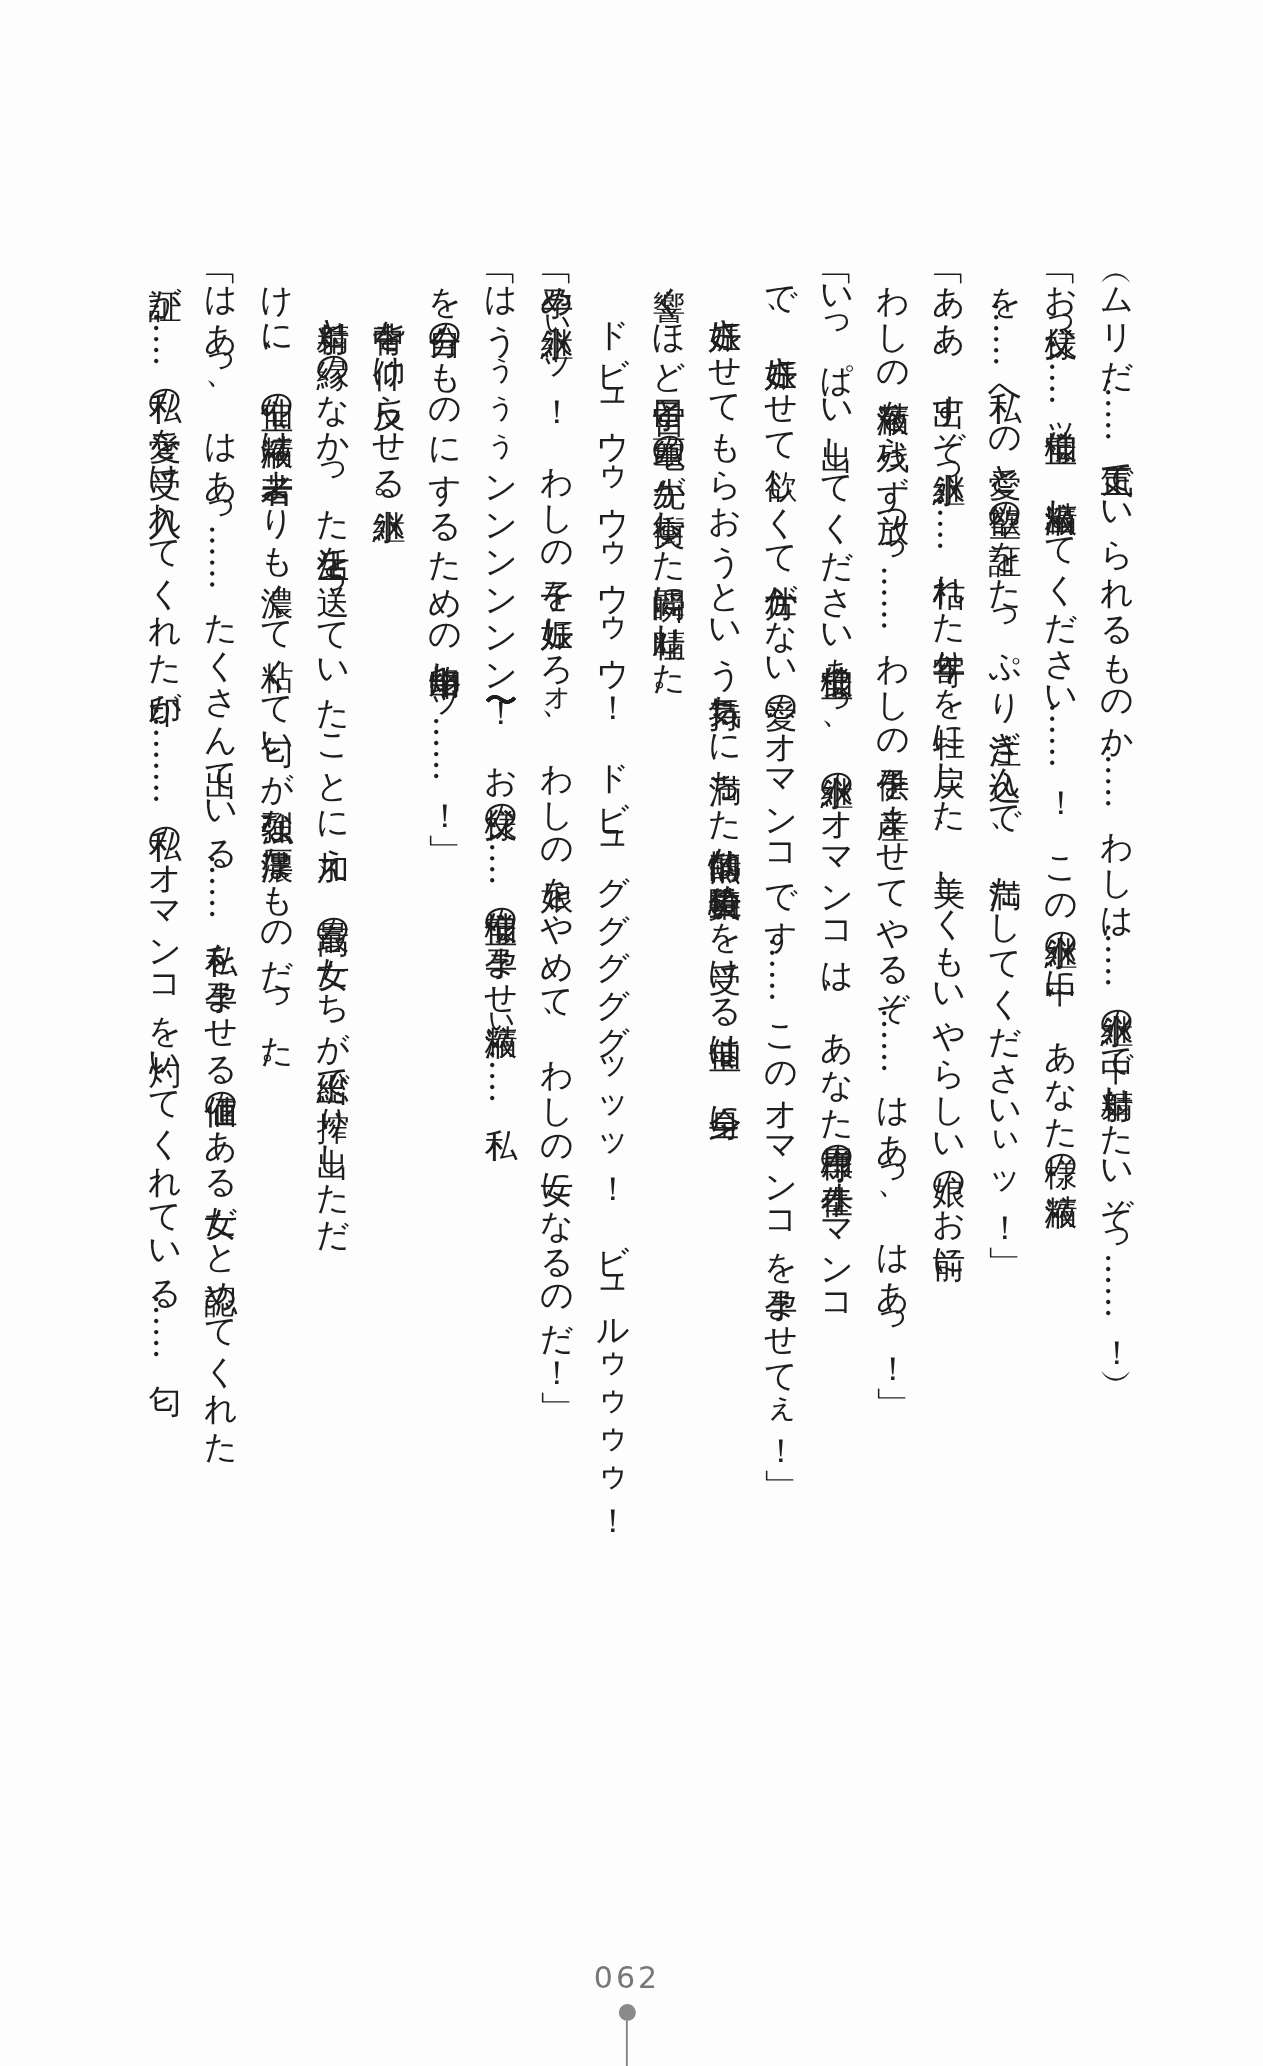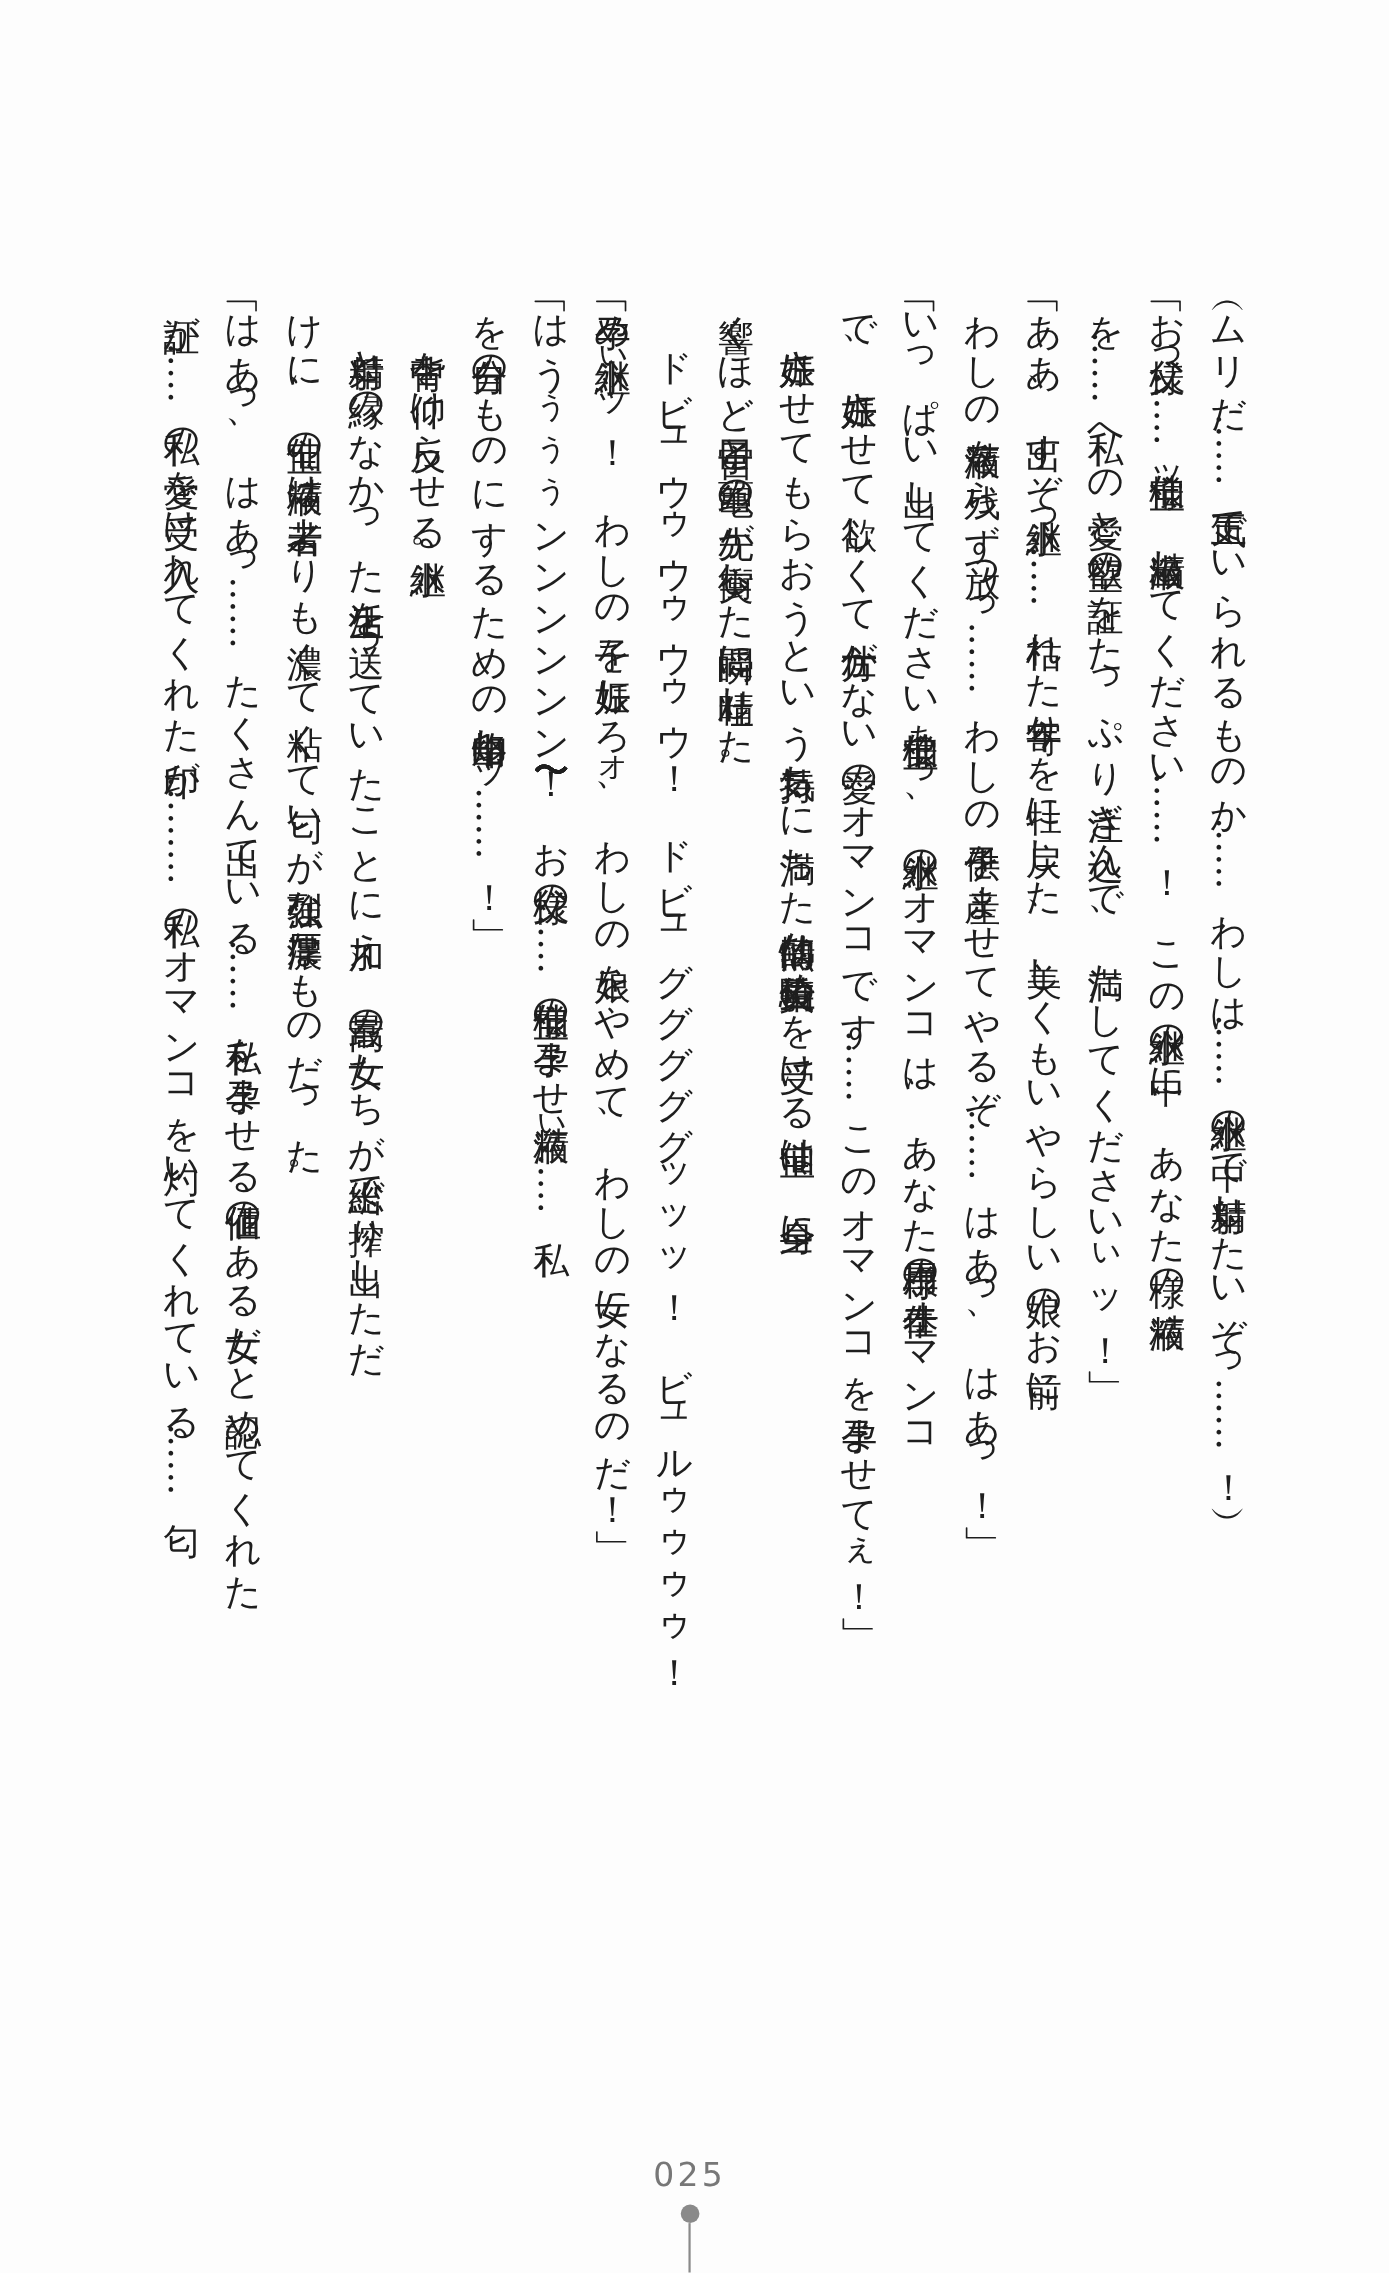--- a/index.html
+++ b/index.html
@@ -78,16 +78,16 @@
   <div class="col">「はうぅぅぅンンンンンン〜〜〜〜〜〜！　お父様の……宝仙様の孕ませ精液ぃ……私</div>
   <div class="col">を自分のものにするための烙印中出しッ……！」</div>
   <div class="col para">背中を仰け反らせる氷継。</div>
   <div class="col para">射精と縁のなかった生活を送っていたことに加え、最高の女たちが総出で搾り出しただ</div>
   <div class="col">けに、宝仙の精液は若者よりも濃くて粘くて匂いが強烈な濃厚なものだった。</div>
   <div class="col">「はあっ、はあっ……たくさん出ている……私を孕ませる価値のある女だと認めてくれた</div>
   <div class="col">証が……私の愛を受け入れてくれた印が………私のオマンコを灼いてくれている……匂</div>
 </div>
 
 <div class="footer">
-  <div class="page-number">025</div>
+  <div class="page-number">062</div>
   <div class="footer-dot"></div>
   <div class="footer-rule"></div>
 </div>
 
 </body></html>

